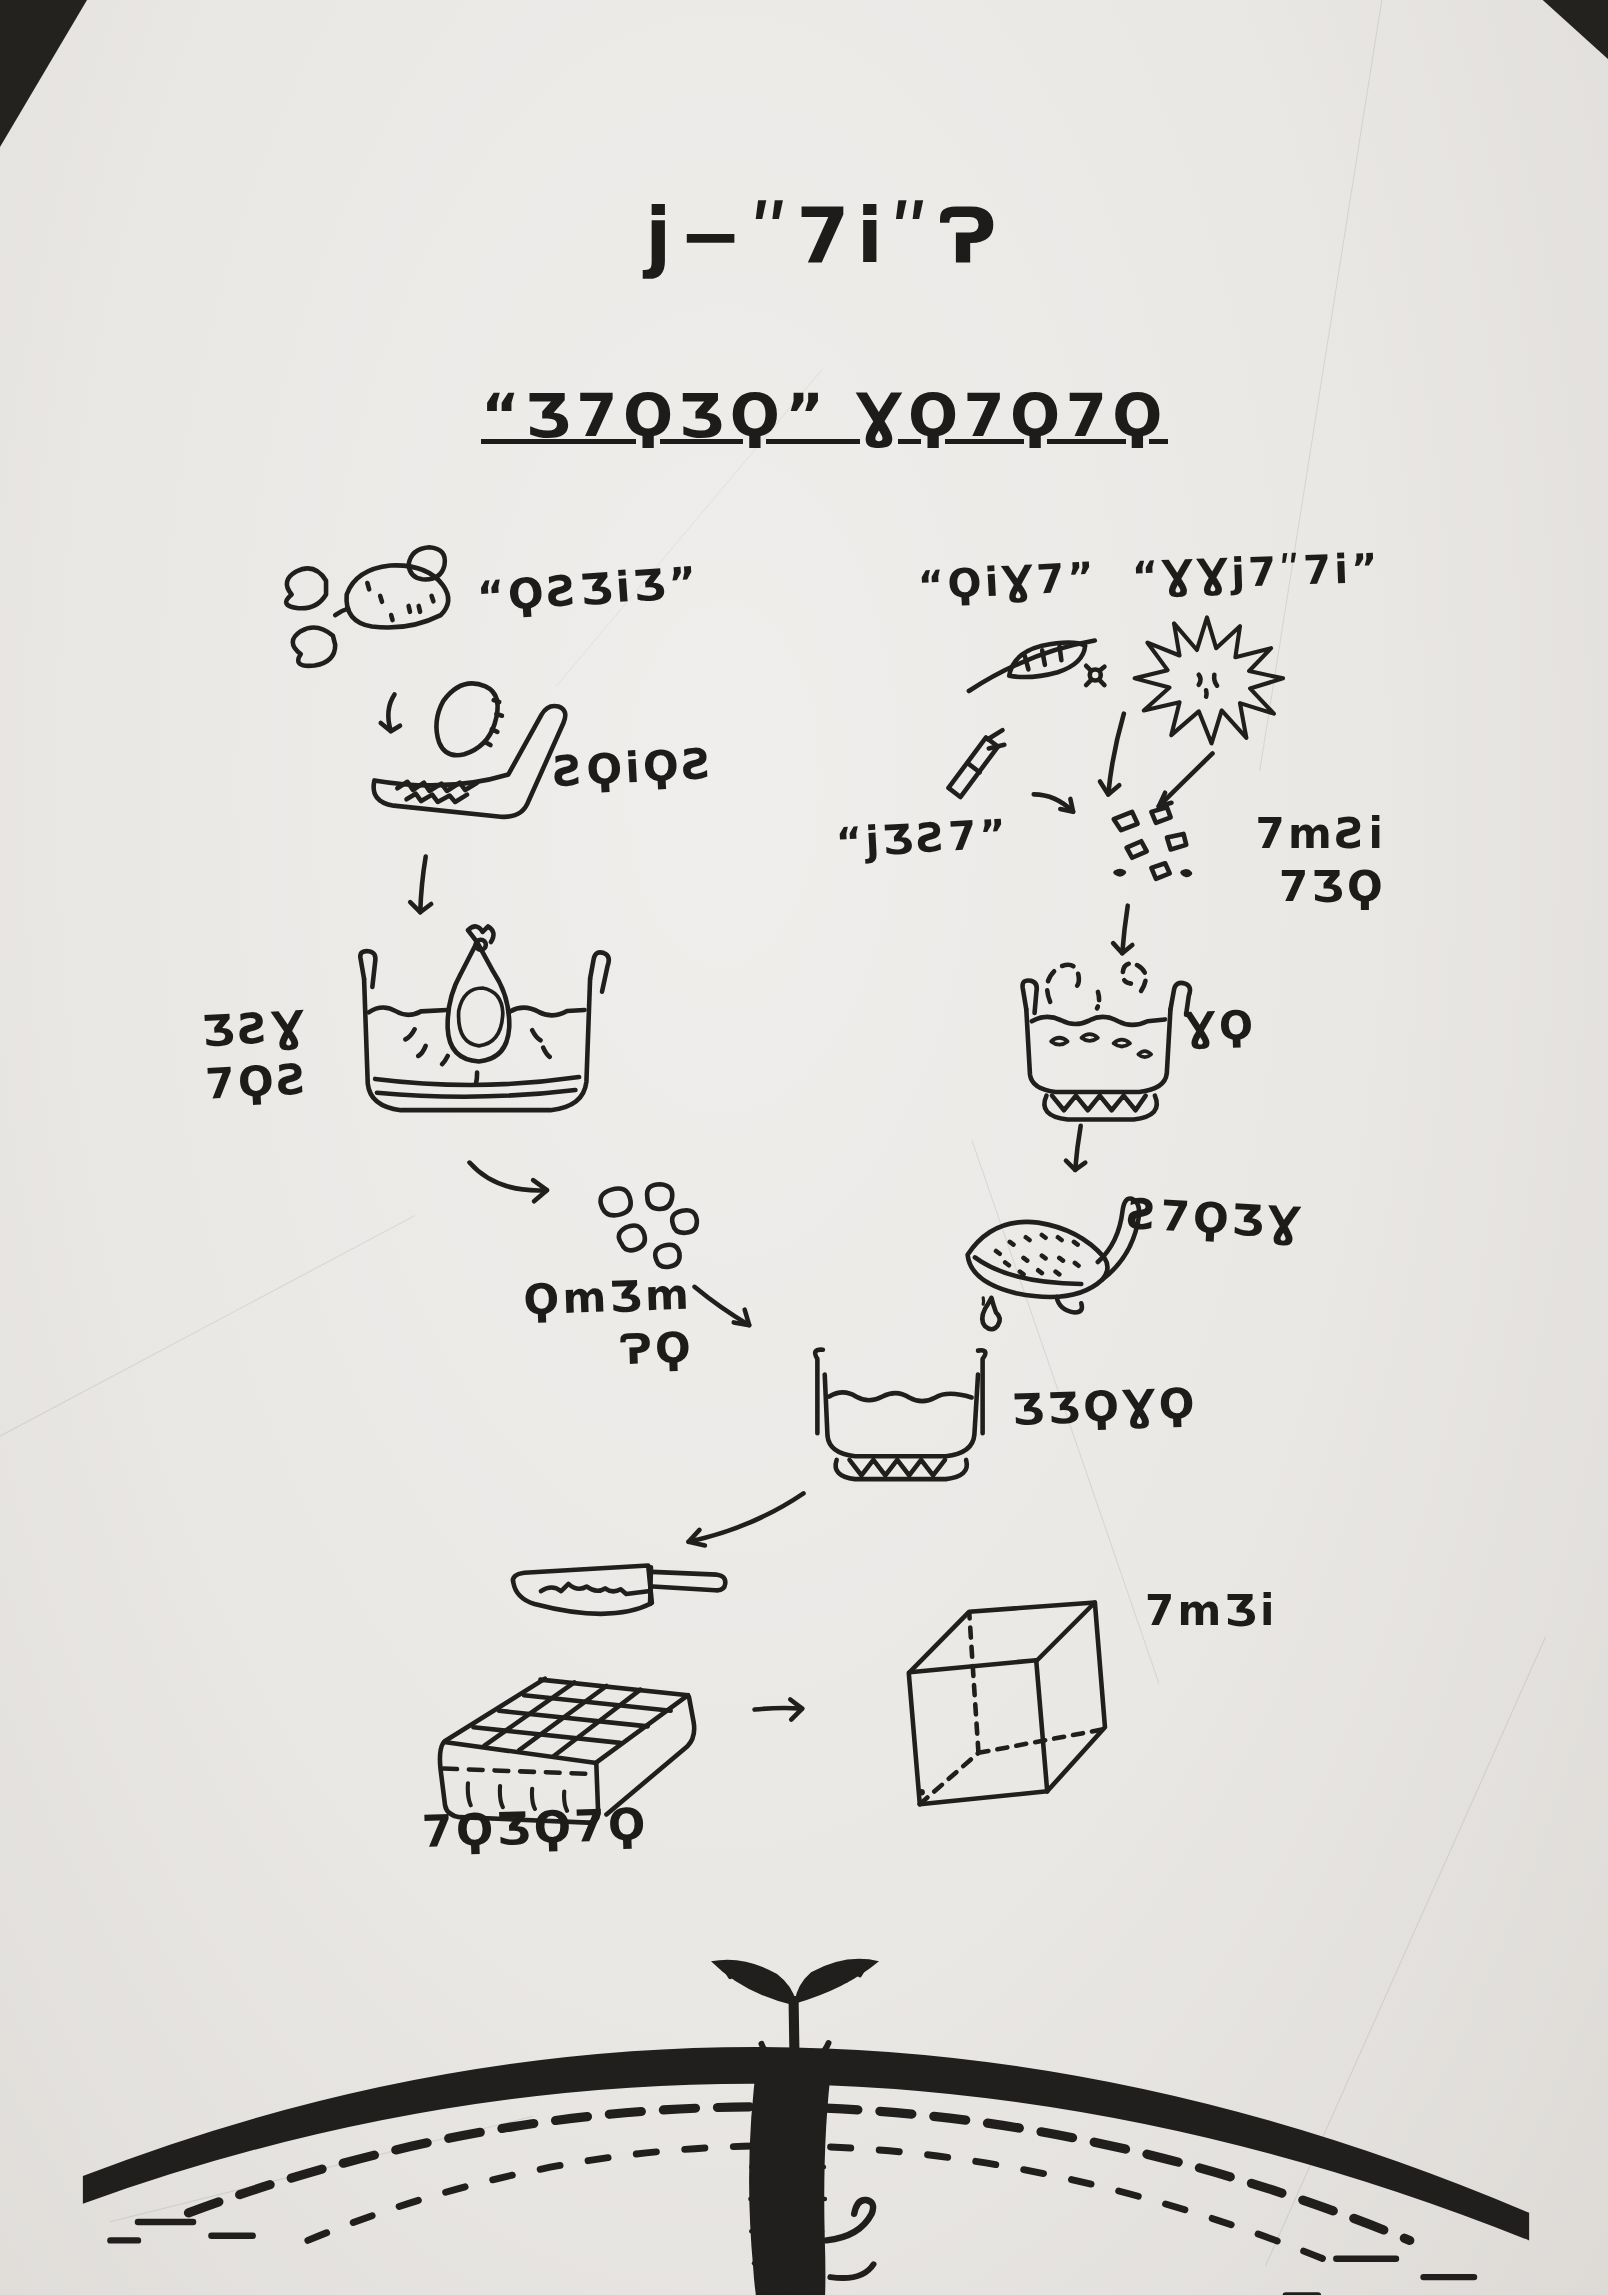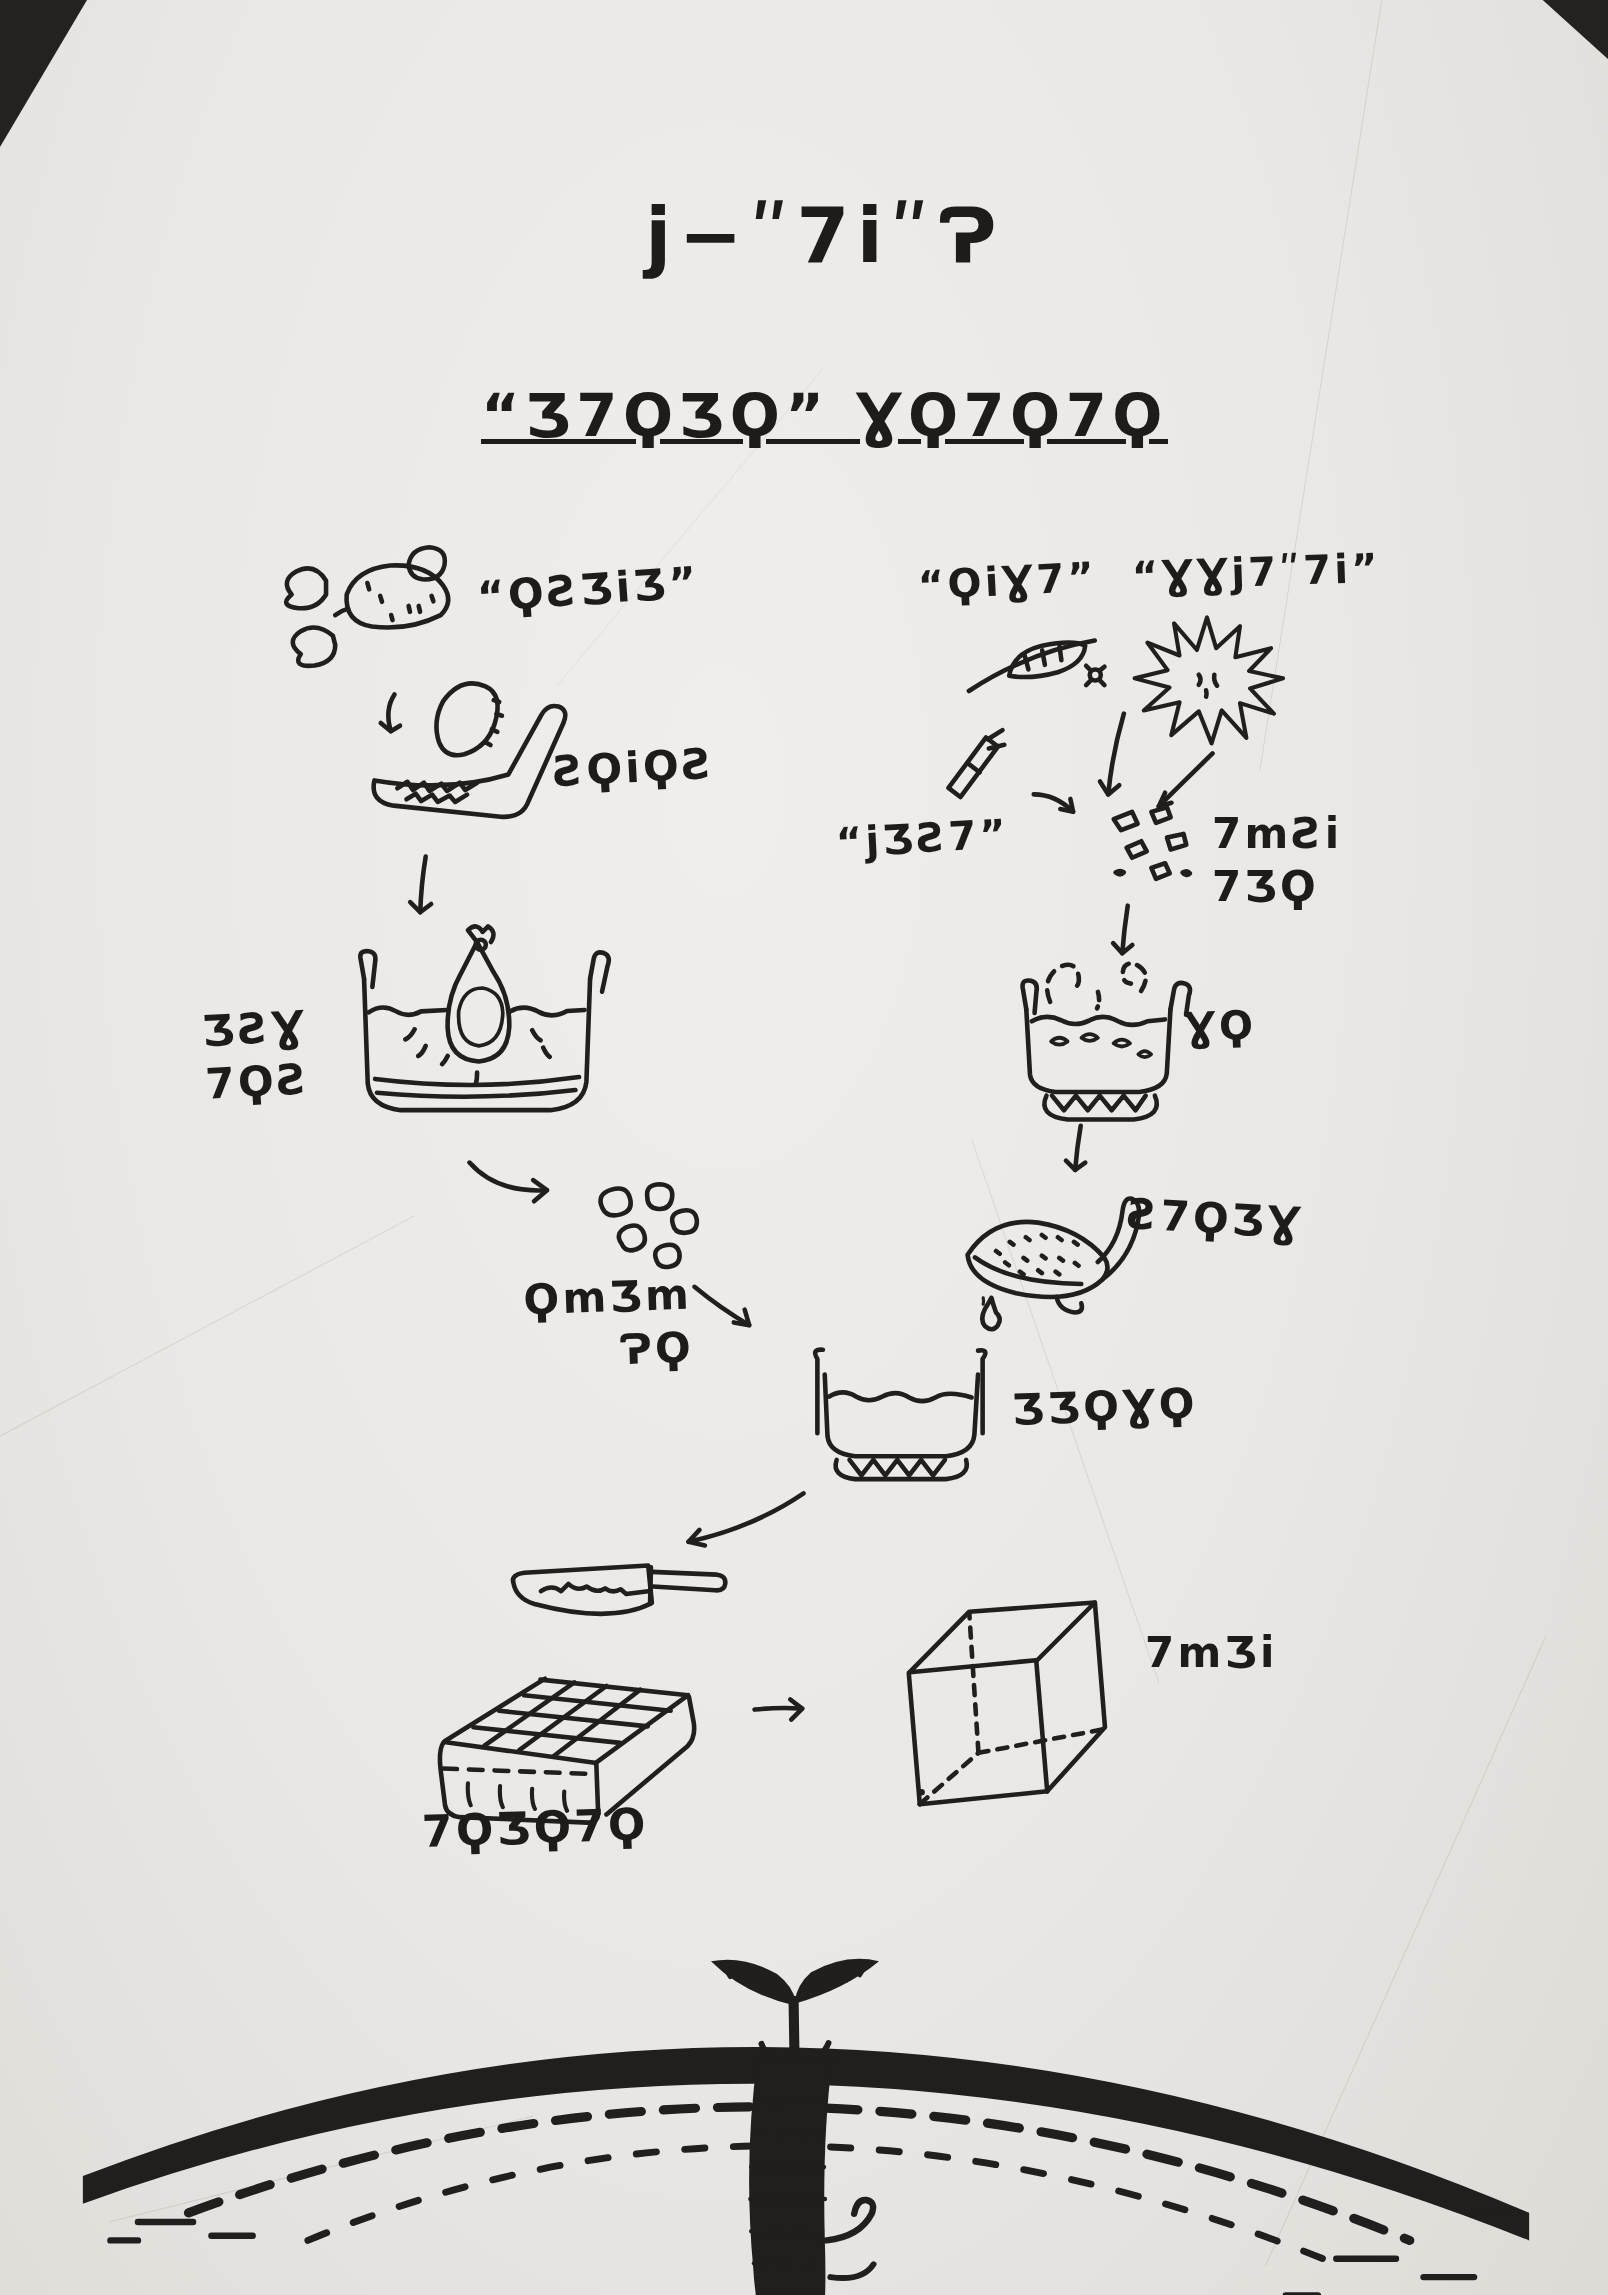--- a/index.html
+++ b/index.html
@@ -156,21 +156,21 @@
 
 <svg style="left:1097px;top:799px;" width="106" height="101" viewBox="0 0 230 220">
   <path d="M36 44 l40 -16 l12 26 l-36 14 Z"></path>
   <path d="M118 28 l34 -10 l8 22 l-32 12 Z"></path>
   <path d="M152 84 l36 -8 l6 24 l-34 10 Z"></path>
   <path d="M64 106 l32 -14 l12 22 l-32 14 Z"></path>
   <path d="M118 150 l30 -10 l10 22 l-30 12 Z"></path>
   <path d="M40 160 q10 -6 18 0 q-8 8 -18 0 Z"></path>
   <path d="M186 160 q10 -6 16 2 q-8 8 -16 -2 Z"></path>
 </svg>
-<div class="cap" style="left:1212px;top:808px;width:174px;font-size:42px;text-align:left;line-height:1.25;">
+<div class="cap" style="left:1212px;top:808px;width:174px;font-size:42px;text-align:right;line-height:1.25;">
   <span>7mƧi</span>
   <span class="l2">7ƷϘ</span>
 </div>
 
 <svg style="left:1102px;top:902px;" width="46" height="64" viewBox="0 0 100 140">
   <path d="M56 8 Q48 60 44 112"></path>
     <path d="M44 112 L24 90 M44 112 L66 94"></path>
 </svg>
 
 <svg style="left:982px;top:923px;" width="230" height="202" viewBox="0 0 500 440">
@@ -254,21 +254,21 @@
     <path d="M428 186 L452 472"></path>
     <path d="M452 472 L174 500"></path>
     <path d="M174 500 L150 214"></path>
   <path d="M152 212 L282 80 L556 60 L430 186"></path>
   <path d="M556 60 L578 332 L452 472"></path>
   <path d="M174 500 L302 388" stroke-dasharray="22 20"></path>
   <path d="M302 388 L578 336" stroke-dasharray="22 20"></path>
   <path d="M302 388 L282 84" stroke-dasharray="22 20"></path>
   <circle cx="178" cy="474" r="7" class="fillink"></circle>
 </svg>
-<div class="cap" style="left:1145px;top:1628px;font-size:42px;">7mƷi</div>
+<div class="cap" style="left:1145px;top:1586px;font-size:42px;">7mƷi</div>
 
 <svg style="left:69px;top:1919px;" width="1474" height="528" viewBox="0 0 3210 1150">
 
   <path class="fillink" d="M30 560 Q1580 -40 3180 640 L3180 700 Q1580 60 30 620 Z"></path>
 
   <path d="M260 640 Q1580 150 2920 700" style="stroke-width:20;" stroke-dasharray="70 48"></path>
   <path d="M520 700 Q1580 260 2780 760" style="stroke-width:15;" stroke-dasharray="44 62"></path>
   <path d="M150 660 h120 M310 690 h90 M90 700 h60" style="stroke-width:14;"></path>
   <path d="M2760 740 h130 M2950 780 h110 M3060 640 h90 M2650 820 h70" style="stroke-width:14;"></path>
 

